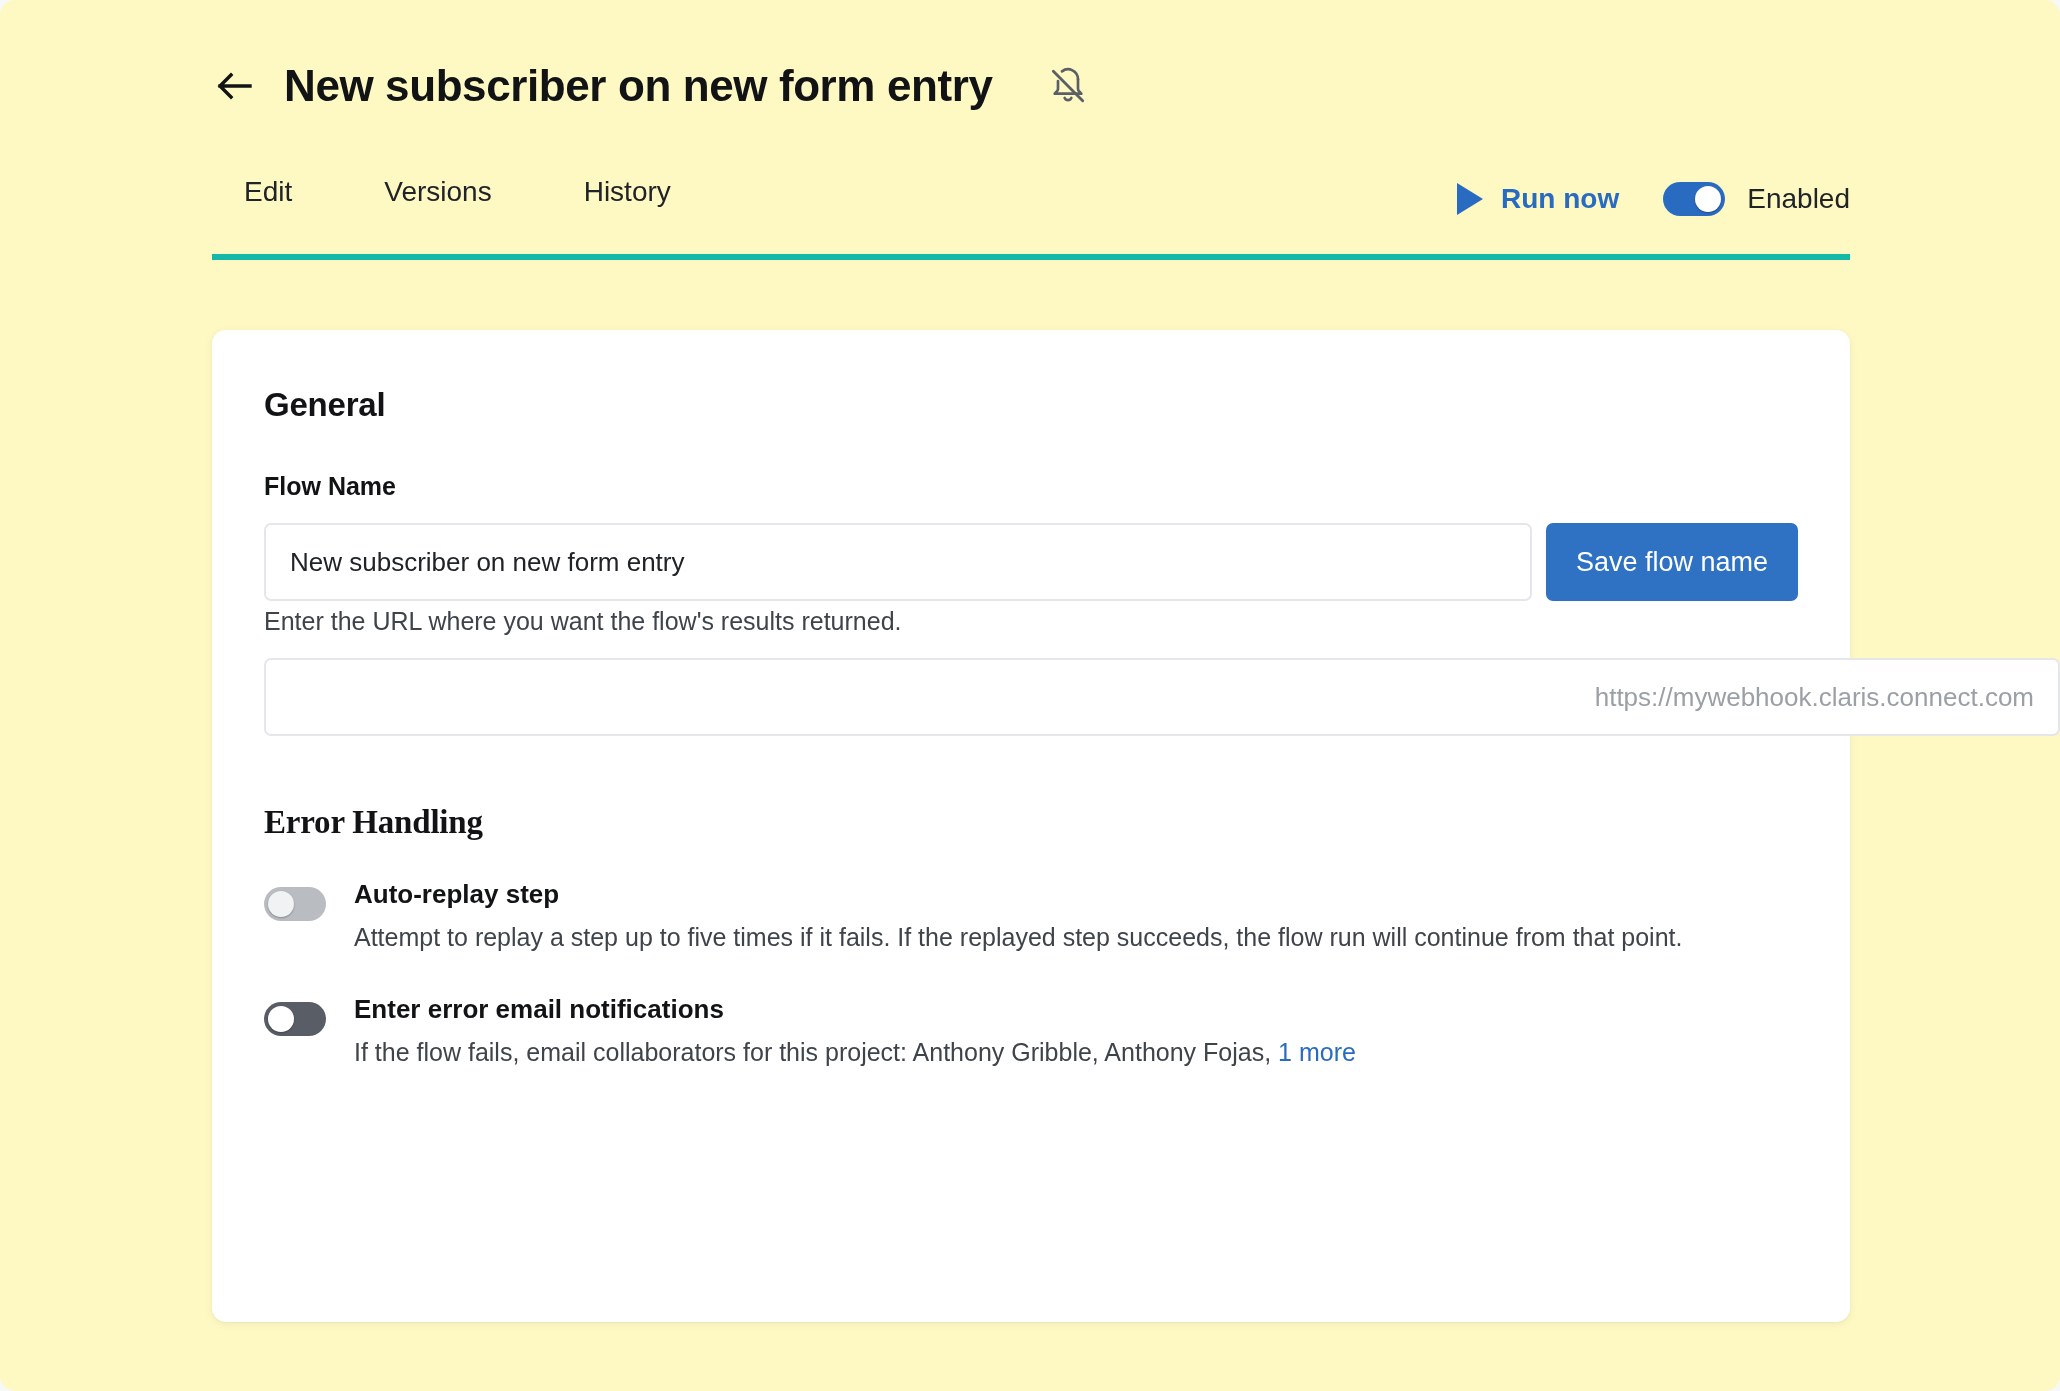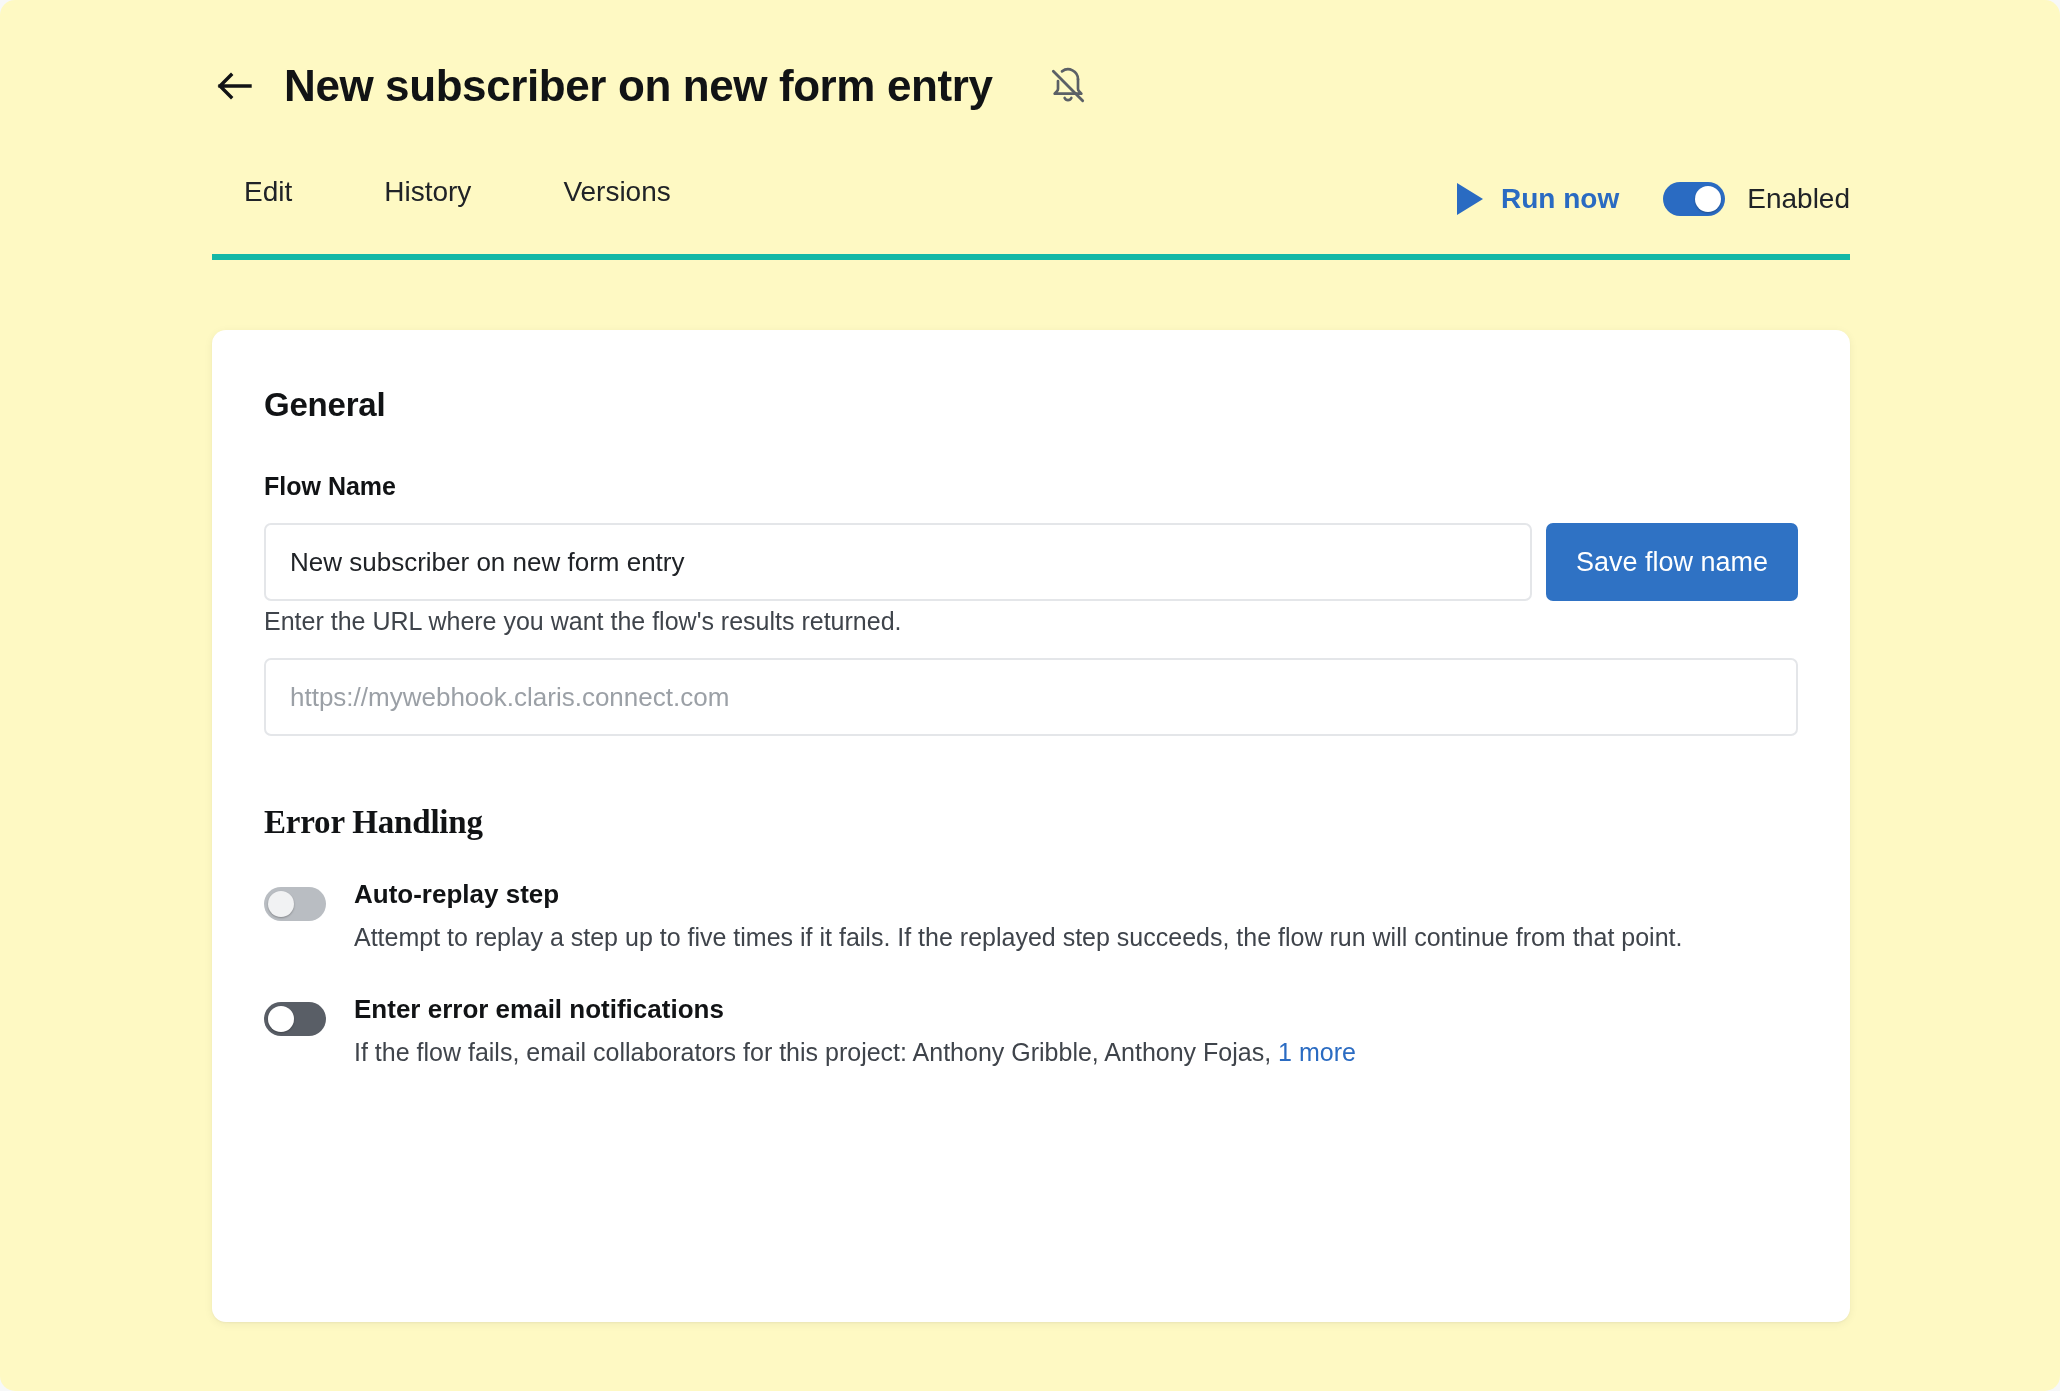--- a/index.html
+++ b/index.html
@@ -231,21 +231,21 @@
     border-radius: 7px;
     background: #2f72c4;
     color: #ffffff;
     font-family: "Liberation Sans", sans-serif;
     font-size: 27px;
     cursor: pointer;
     flex: none;
   }
 
   .callback-input-wrap { margin-top: 22px; }
-  .callback-input { width: 1534px; }
+  .callback-input { width: 1796px; text-align: right; }
 
   .error-title { margin-top: 68px; font-family: Liberation Serif, serif; }
 
   .eh-item {
     display: flex;
     align-items: flex-start;
     gap: 28px;
     margin-top: 38px;
   }
   .eh-item .toggle { margin-top: 8px; }
@@ -293,24 +293,24 @@
       </svg>
     </div>
   </div>
 
   <div class="tabbar">
     <div class="tabs">
       <div class="tab">
           <span>Edit</span>
         </div>
       <div class="tab">
-          <span>History</span>
+          <span>Versions</span>
         </div>
       <div class="tab">
-          <span>Versions</span>
+          <span>History</span>
         </div>
     </div>
   </div>
 
   <div class="header-actions">
     <div class="run-now">
       <div class="play-icon"></div>
       <div class="run-now-label">Run now</div>
     </div>
     <div class="enabled-group">

